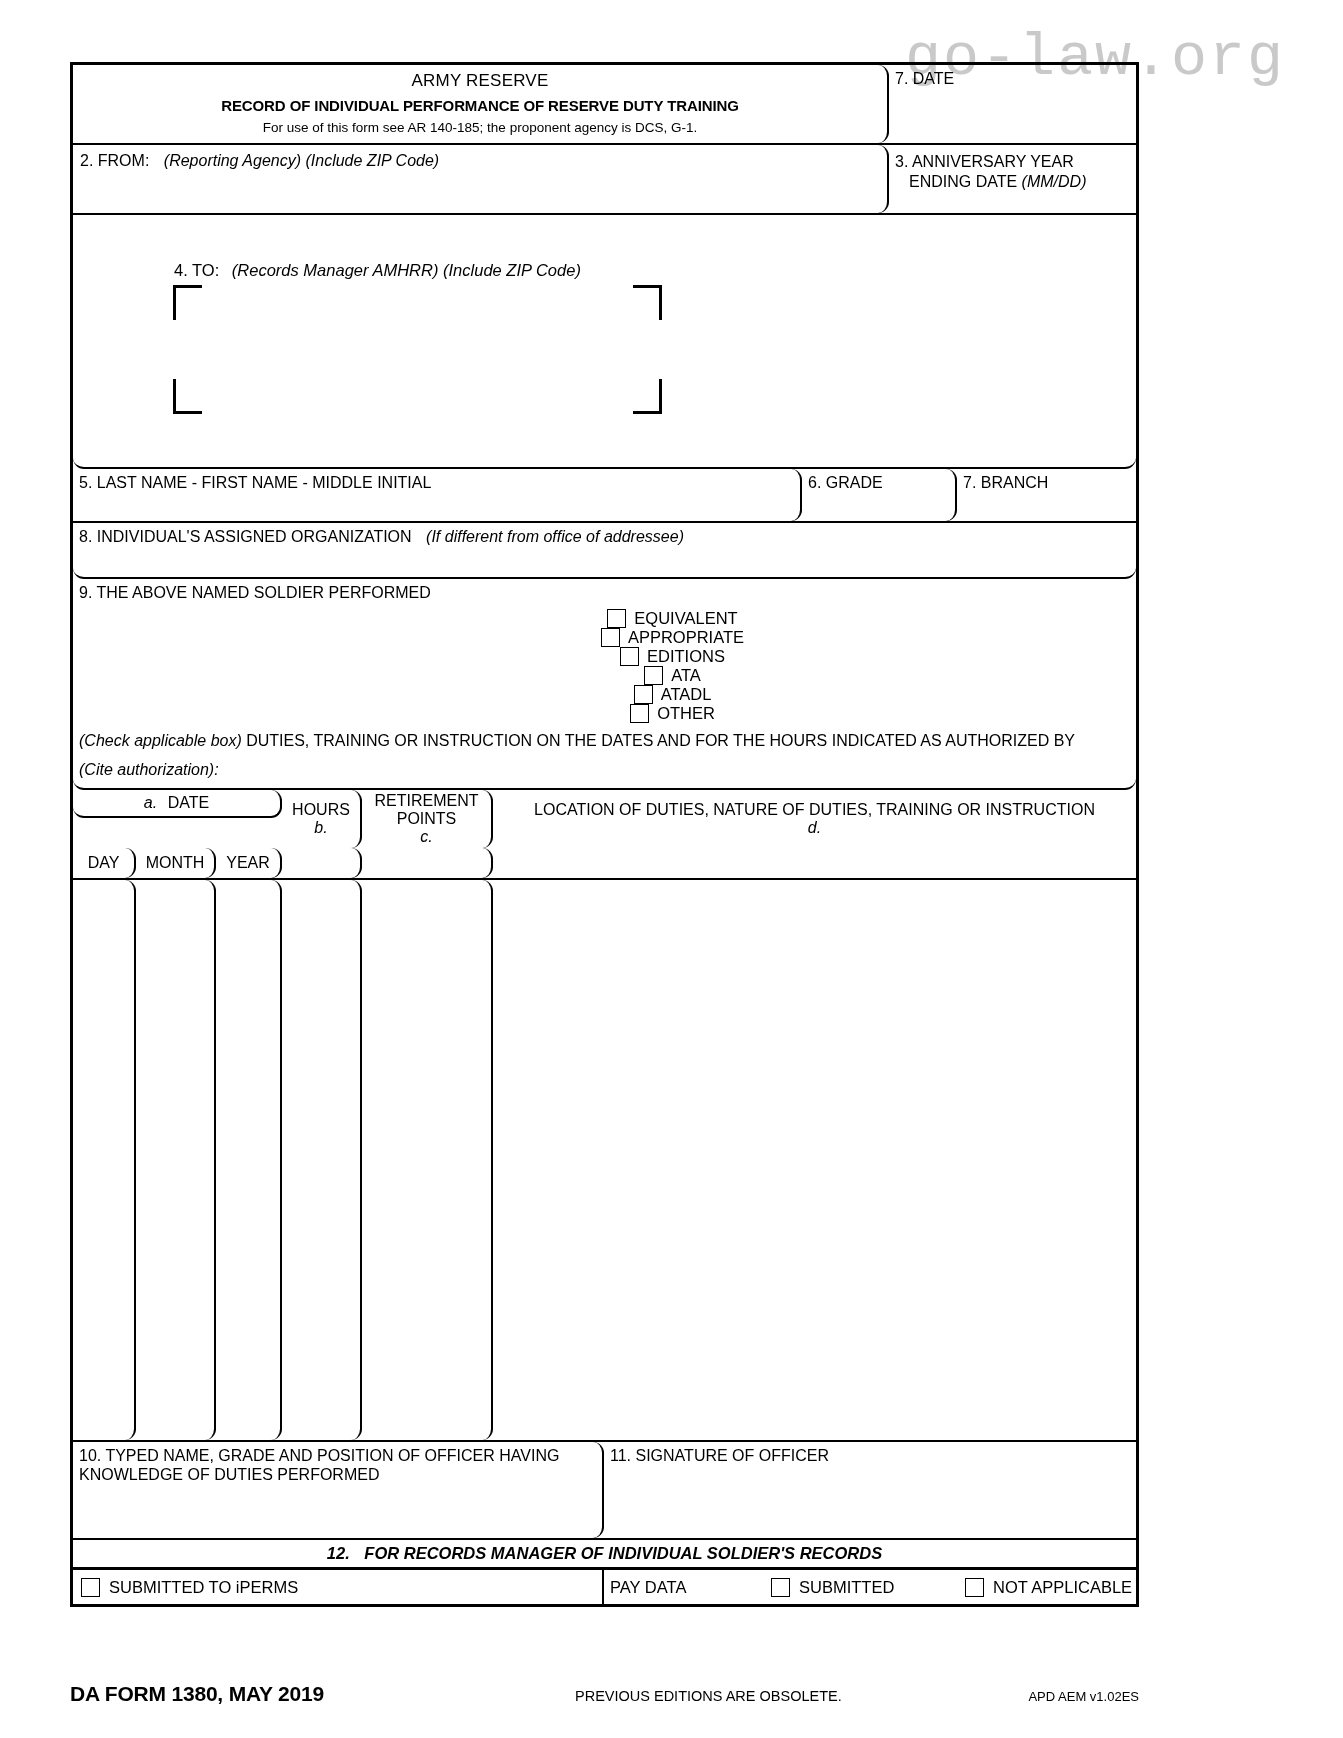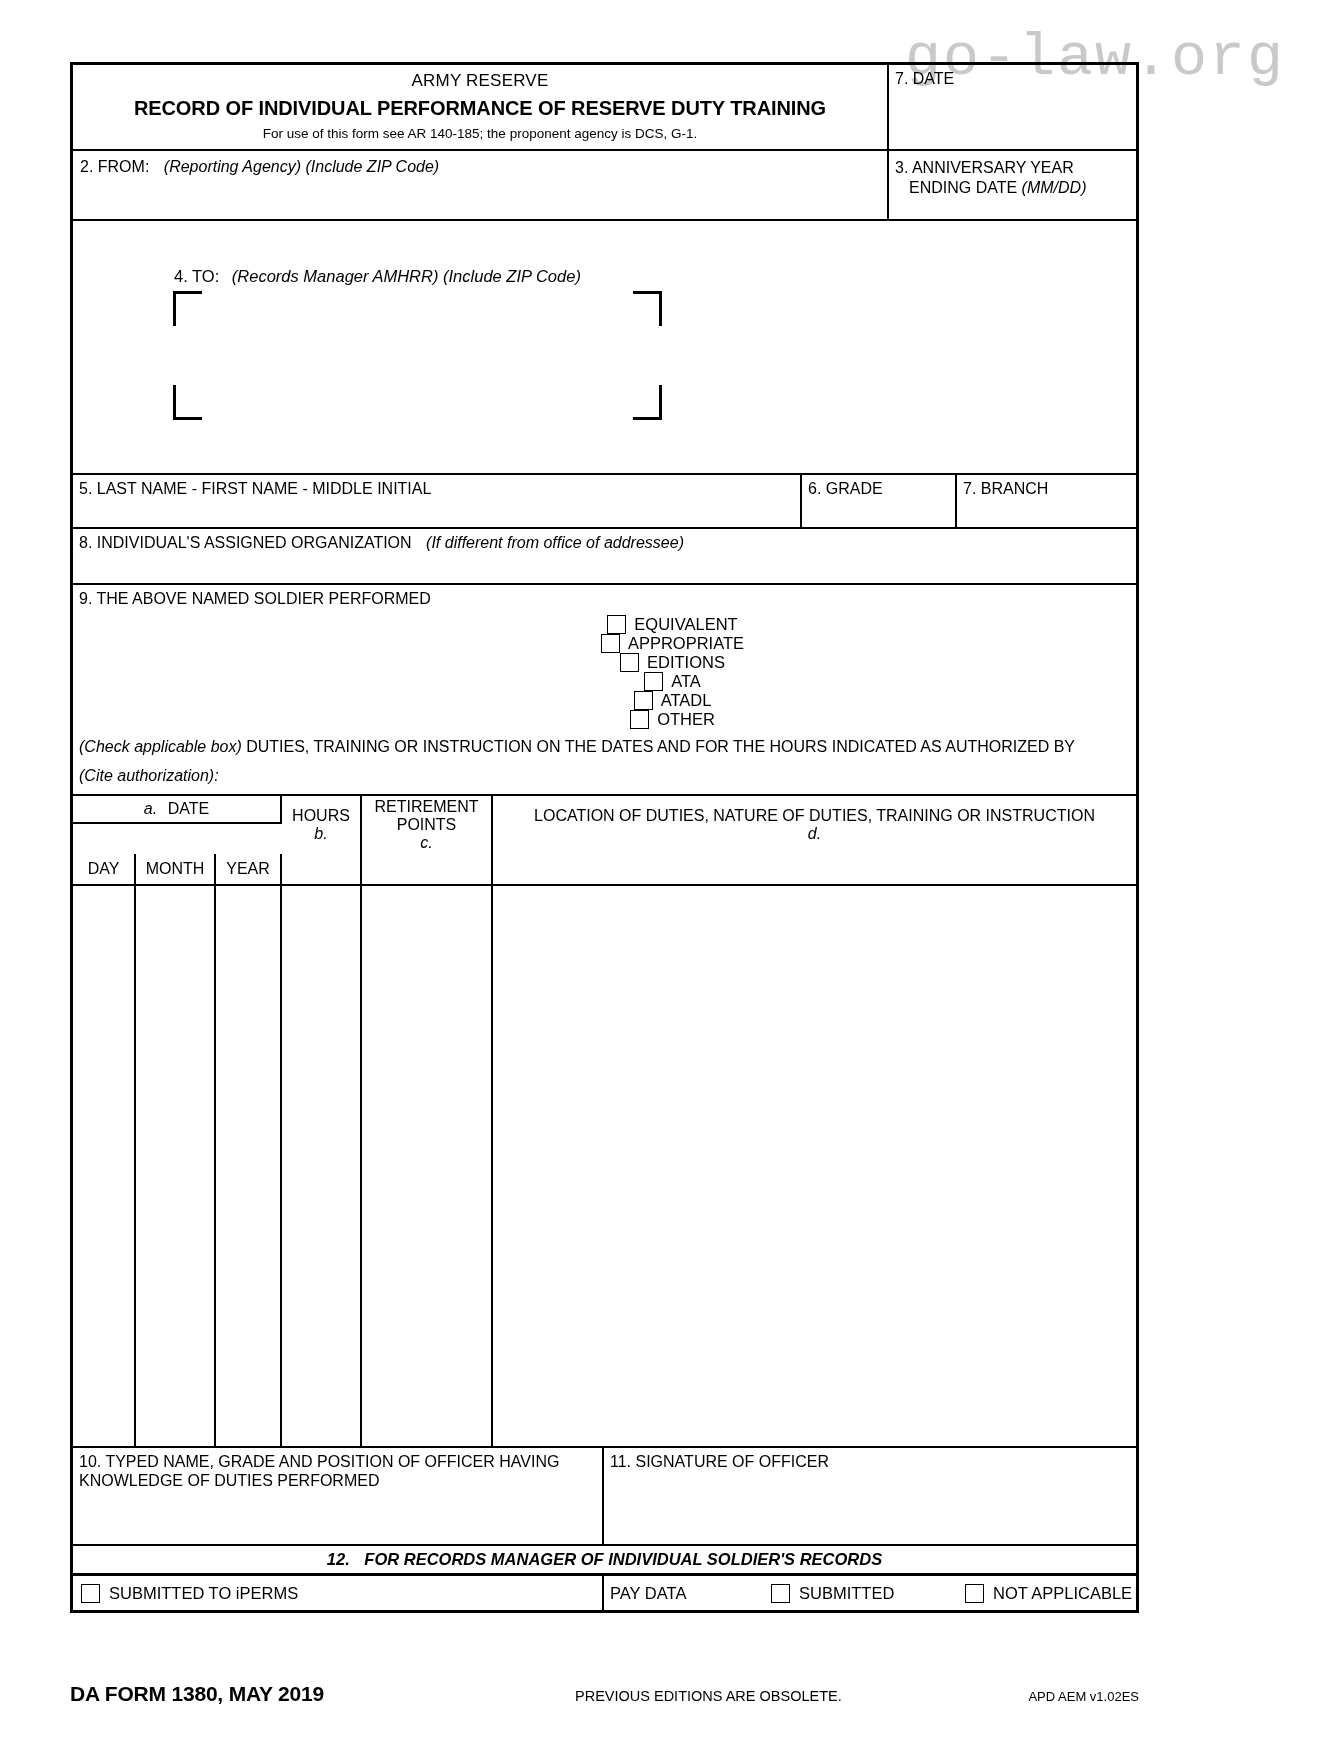--- a/index.html
+++ b/index.html
@@ -36,37 +36,37 @@
     left: 70px;
     top: 62px;
     width: 1069px;
     box-sizing: border-box;
     border: 3px solid #000;
     background: transparent;
     z-index: 2;
   }
 
   .row { display: flex; }
-  .cell { box-sizing: border-box; position: relative; }
+  .cell { box-sizing: border-box; position: relative; border-radius: 11px; }
 
   .bb { border-bottom: 2px solid #000; }
   .br { border-right: 2px solid #000; }
 
   
   .hdr-left {
     flex: 1 1 auto;
     padding: 6px 0 8px 0;
     text-align: center;
   }
   .hdr-agency {
     font-size: 17px;
     letter-spacing: .2px;
   }
   .hdr-title {
-    font-size: 20px;
+    font-size: 15px;
     font-weight: bold;
     margin-top: 6px;
     letter-spacing: -0.1px;
   }
   .hdr-sub {
     font-size: 13.5px;
     margin-top: 6px;
   }
   .hdr-right {
     width: 247px;

